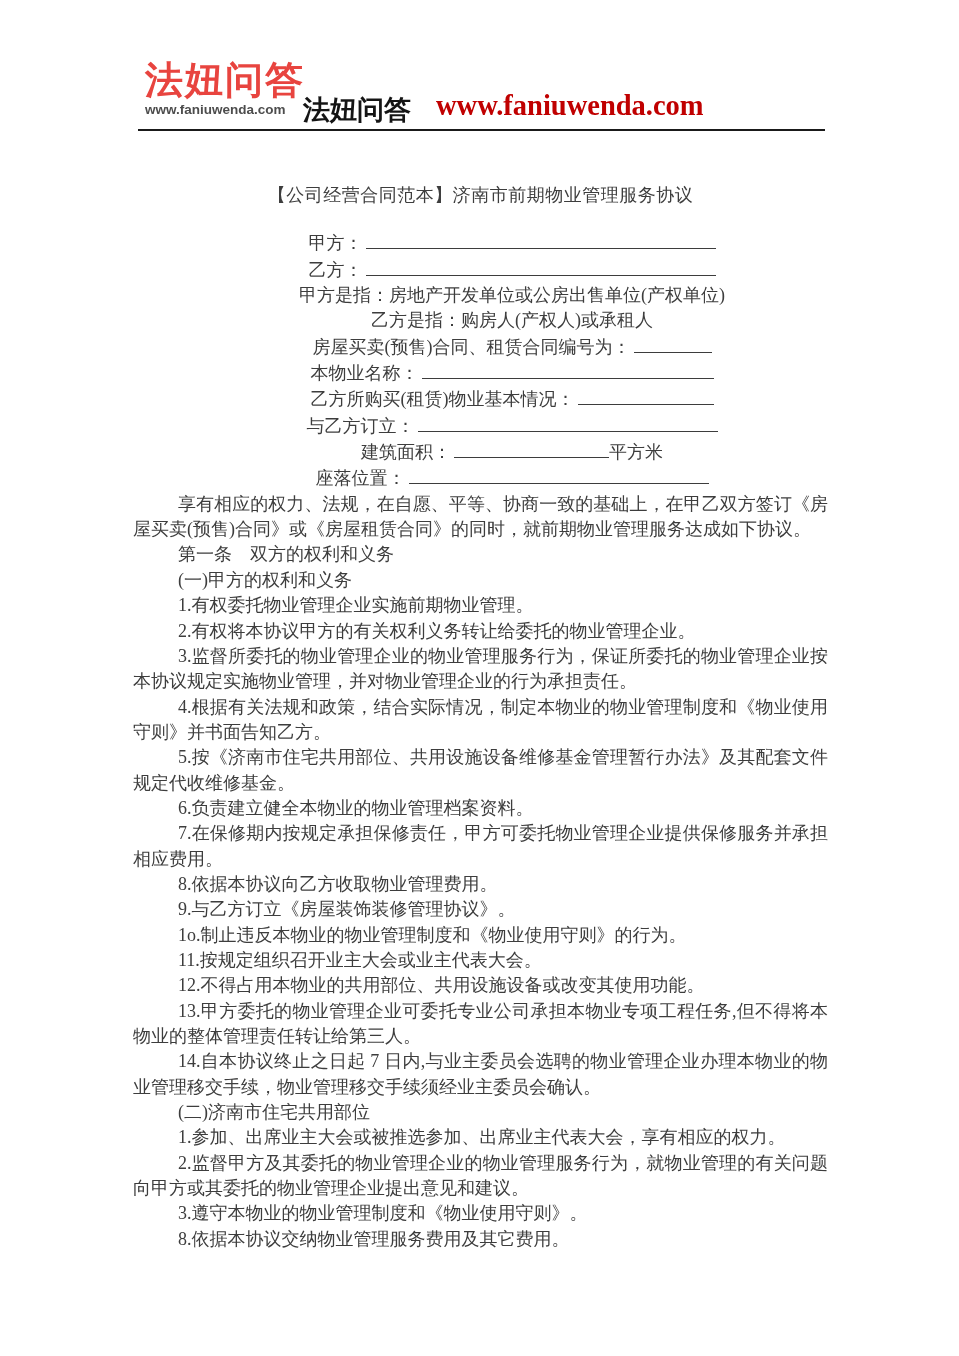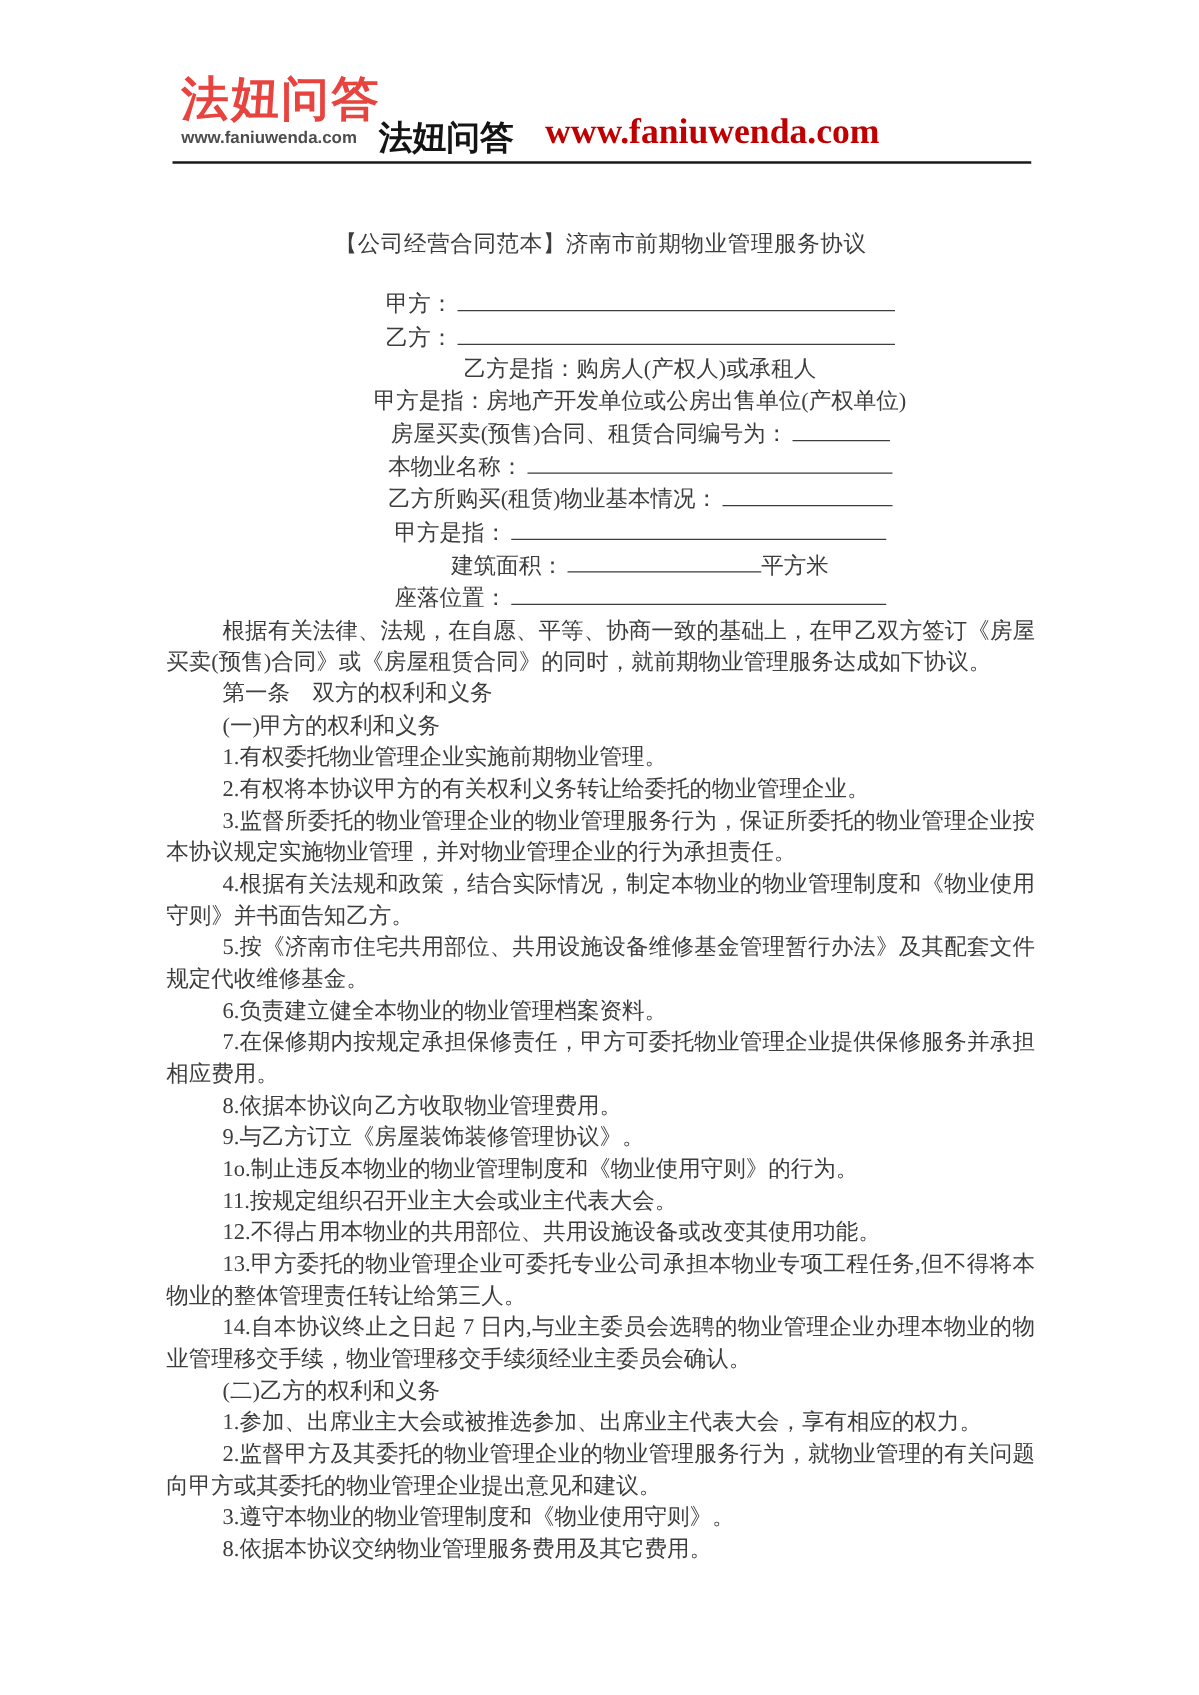--- a/index.html
+++ b/index.html
@@ -72,48 +72,48 @@
     <div class="site-name">法妞问答</div>
     <div class="site-url">www.faniuwenda.com</div>
     <div class="header-rule"></div>
   </div>
 
   <div class="doc">
     <div class="doc-title">【公司经营合同范本】济南市前期物业管理服务协议</div>
     <div class="fields">
         <div class="field-row"><span>甲方：</span><span class="blank" style="width: 350px;"></span></div>
         <div class="field-row"><span>乙方：</span><span class="blank" style="width: 350px;"></span></div>
+        <div class="field-row"><span>甲方是指：房地产开发单位或公房出售单位(产权单位)</span></div>
         <div class="field-row"><span>乙方是指：购房人(产权人)或承租人</span></div>
-        <div class="field-row"><span>甲方是指：房地产开发单位或公房出售单位(产权单位)</span></div>
         <div class="field-row"><span>房屋买卖(预售)合同、租赁合同编号为：</span><span class="blank" style="width: 78px;"></span></div>
         <div class="field-row"><span>本物业名称：</span><span class="blank" style="width: 292px;"></span></div>
         <div class="field-row"><span>乙方所购买(租赁)物业基本情况：</span><span class="blank" style="width: 136px;"></span></div>
-        <div class="field-row"><span>甲方是指：</span><span class="blank" style="width: 300px;"></span></div>
+        <div class="field-row"><span>与乙方订立：</span><span class="blank" style="width: 300px;"></span></div>
         <div class="field-row"><span>建筑面积：</span><span class="blank" style="width: 155px;"></span><span>平方米</span></div>
         <div class="field-row"><span>座落位置：</span><span class="blank" style="width: 300px;"></span></div>
       </div>
     <div class="paras">
-        <p>根据有关法律、法规，在自愿、平等、协商一致的基础上，在甲乙双方签订《房屋买卖(预售)合同》或《房屋租赁合同》的同时，就前期物业管理服务达成如下协议。</p>
+        <p>享有相应的权力、法规，在自愿、平等、协商一致的基础上，在甲乙双方签订《房屋买卖(预售)合同》或《房屋租赁合同》的同时，就前期物业管理服务达成如下协议。</p>
         <p>第一条　双方的权利和义务</p>
         <p>(一)甲方的权利和义务</p>
         <p>1.有权委托物业管理企业实施前期物业管理。</p>
         <p>2.有权将本协议甲方的有关权利义务转让给委托的物业管理企业。</p>
         <p>3.监督所委托的物业管理企业的物业管理服务行为，保证所委托的物业管理企业按本协议规定实施物业管理，并对物业管理企业的行为承担责任。</p>
         <p>4.根据有关法规和政策，结合实际情况，制定本物业的物业管理制度和《物业使用守则》并书面告知乙方。</p>
         <p>5.按《济南市住宅共用部位、共用设施设备维修基金管理暂行办法》及其配套文件规定代收维修基金。</p>
         <p>6.负责建立健全本物业的物业管理档案资料。</p>
         <p>7.在保修期内按规定承担保修责任，甲方可委托物业管理企业提供保修服务并承担相应费用。</p>
         <p>8.依据本协议向乙方收取物业管理费用。</p>
         <p>9.与乙方订立《房屋装饰装修管理协议》。</p>
         <p>1o.制止违反本物业的物业管理制度和《物业使用守则》的行为。</p>
         <p>11.按规定组织召开业主大会或业主代表大会。</p>
         <p>12.不得占用本物业的共用部位、共用设施设备或改变其使用功能。</p>
         <p>13.甲方委托的物业管理企业可委托专业公司承担本物业专项工程任务,但不得将本物业的整体管理责任转让给第三人。</p>
         <p>14.自本协议终止之日起 7 日内,与业主委员会选聘的物业管理企业办理本物业的物业管理移交手续，物业管理移交手续须经业主委员会确认。</p>
-        <p>(二)乙方的权利和义务</p>
+        <p>(二)济南市住宅共用部位</p>
         <p>1.参加、出席业主大会或被推选参加、出席业主代表大会，享有相应的权力。</p>
         <p>2.监督甲方及其委托的物业管理企业的物业管理服务行为，就物业管理的有关问题向甲方或其委托的物业管理企业提出意见和建议。</p>
         <p>3.遵守本物业的物业管理制度和《物业使用守则》。</p>
         <p>8.依据本协议交纳物业管理服务费用及其它费用。</p>
       </div>
   </div>
 
 </div>
 
 </body></html>

